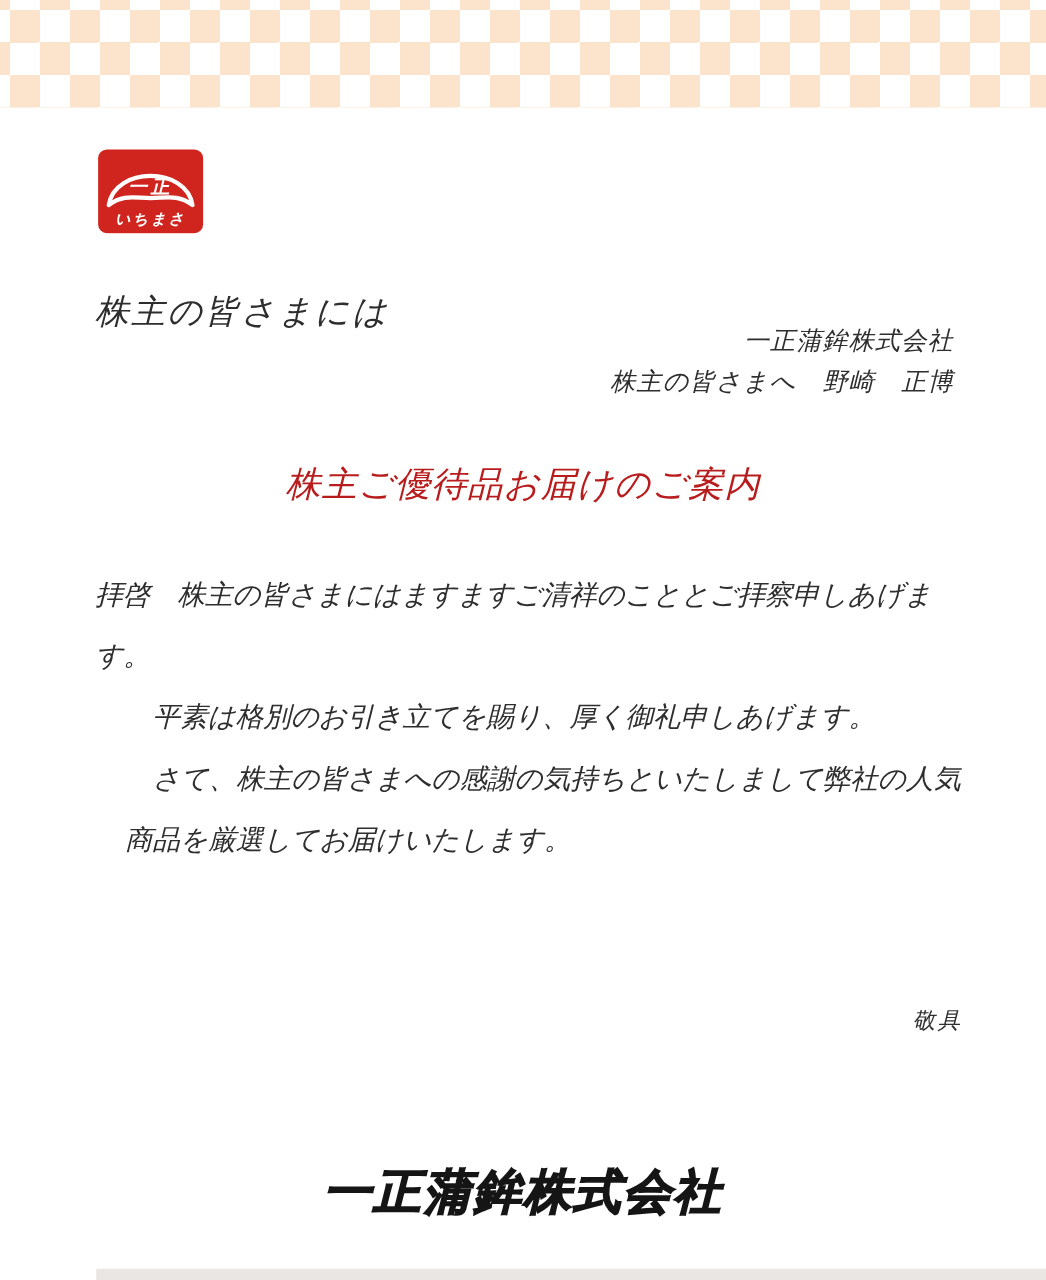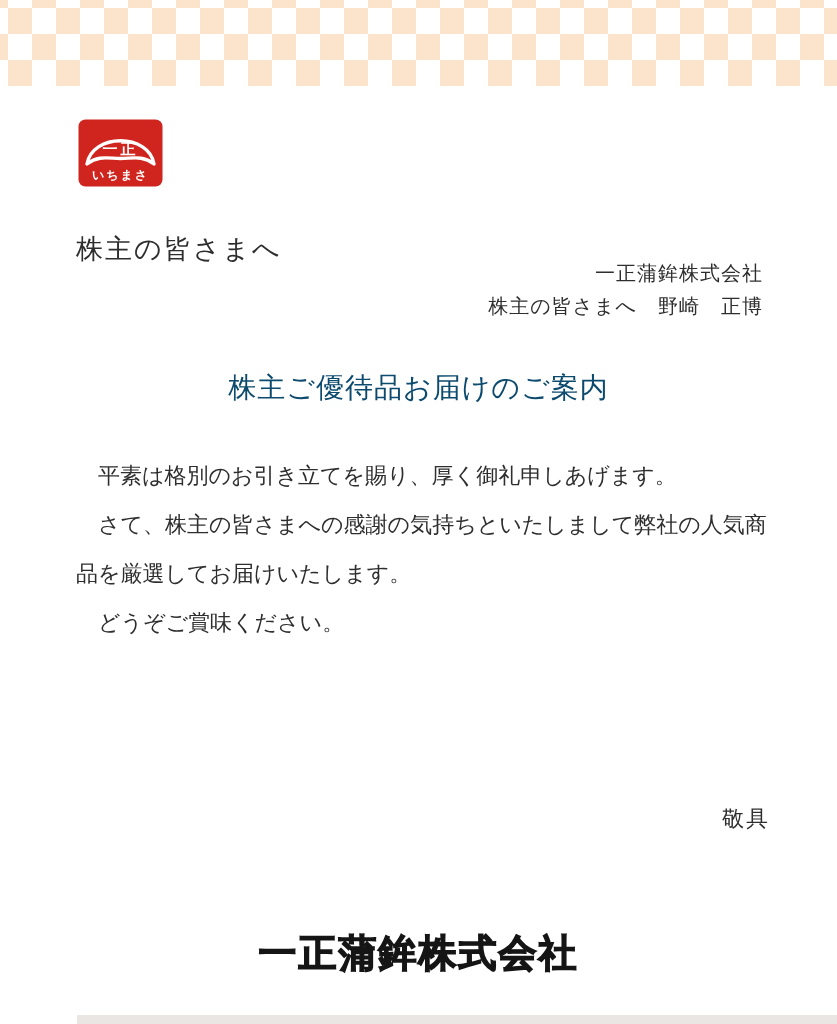--- a/index.html
+++ b/index.html
@@ -9,20 +9,21 @@
     --footer-bar:#e9e6e3;
   }
   html,body{margin:0;padding:0;background:#fff;}
   .page{
     position:relative;
     width:837px;height:1024px;
     background:#fff;
     overflow:hidden;
     font-family:"Liberation Sans", sans-serif;
     color:var(--ink);
+    font-style:italic;
   }
   
   .checker-band{
     position:absolute;top:0;left:0;width:837px;height:86px;
     background-image:conic-gradient(transparent 0.25turn, var(--checker) 0 0.5turn, transparent 0 0.75turn, var(--checker) 0);
     background-size:48px 52px;
     background-position:8px 8px;
     background-repeat:repeat;
   }
   
@@ -37,31 +38,31 @@
     position:absolute;left:76px;top:231px;
     font-size:27px;letter-spacing:2px;
   }
   .sender{
     position:absolute;right:74px;top:257px;
     text-align:right;font-size:20px;line-height:33px;letter-spacing:1px;
   }
   .subject{
     position:absolute;left:0;right:0;top:369px;
     margin:0;text-align:center;
-    font-size:28px;font-weight:400;letter-spacing:1px;color:#0c4a6e;
+    font-size:28px;font-weight:400;letter-spacing:1px;color:#b91c1c;
   }
   .body-text{
     position:absolute;left:76px;top:451px;width:708px;
     font-size:22px;line-height:49px;
   }
   .body-text p{margin:0;}
-  .body-text p.indent{text-indent:22px;}
+  .body-text p.indent{text-indent:22px;margin-left:24px;}
   .closing{
     position:absolute;right:67px;top:804px;
-    font-size:22px;letter-spacing:2px;
+    font-size:18px;letter-spacing:2px;
   }
   .footer-name{
     position:absolute;left:0;right:0;top:928px;
     text-align:center;
     font-size:38px;font-weight:900;letter-spacing:2px;
     color:#151515;
     -webkit-text-stroke:1.3px #151515;
   }
   .bottom-bar{
     position:absolute;left:77px;right:0;bottom:0;height:9px;
@@ -76,33 +77,33 @@
   <div class="checker-band"></div>
 
   <svg class="logo" viewBox="0 0 85 68" aria-hidden="true">
     <rect x="0.5" y="0.5" width="84" height="67" rx="7" fill="var(--logo-red)"></rect>
     <path d="M9,45 C14,14 71,14 76,45 C64,36 55,39.5 42.5,39.5 C30,39.5 21,36 9,45 Z" fill="none" stroke="#ffffff" stroke-width="3.4" stroke-linejoin="round"></path>
     <text x="42.5" y="35" text-anchor="middle" fill="#ffffff" font-size="15" font-weight="bold" letter-spacing="3">一正</text>
     <text x="42.5" y="60" text-anchor="middle" fill="#ffffff" font-size="12" font-weight="bold" letter-spacing="2">いちまさ</text>
   </svg>
 
 
-  <div class="recipient">株主の皆さまへ</div>
+  <div class="recipient">株主の皆さまには</div>
 
   <div class="sender">
     <div>一正蒲鉾株式会社</div>
     <div>株主の皆さまへ　野崎　正博</div>
   </div>
 
   <h1 class="subject">株主ご優待品お届けのご案内</h1>
 
   <div class="body-text">
+    <p>拝啓　株主の皆さまにはますますご清祥のこととご拝察申しあげます。</p>
     <p class="indent">平素は格別のお引き立てを賜り、厚く御礼申しあげます。</p>
     <p class="indent">さて、株主の皆さまへの感謝の気持ちといたしまして弊社の人気商品を厳選してお届けいたします。</p>
-    <p class="indent">どうぞご賞味ください。</p>
   </div>
 
   <div class="closing">敬具</div>
 
   <div class="footer-name">一正蒲鉾株式会社</div>
 
   <div class="bottom-bar"></div>
 
 </div>
 

